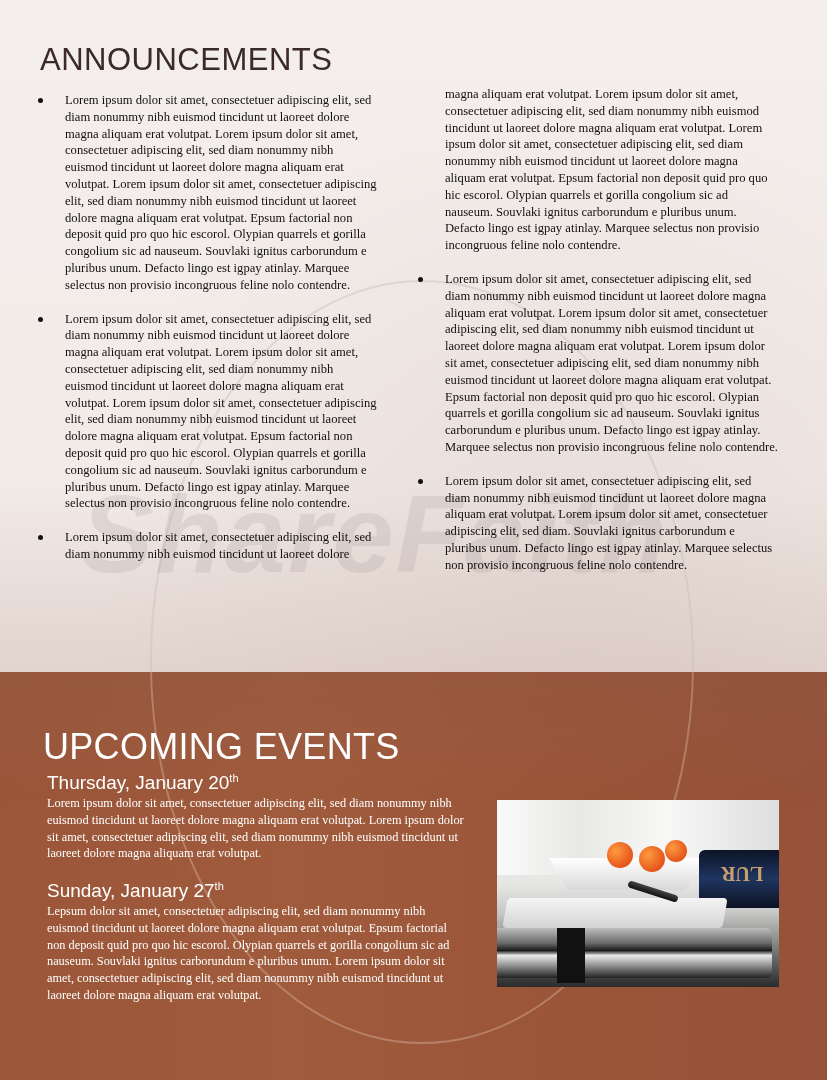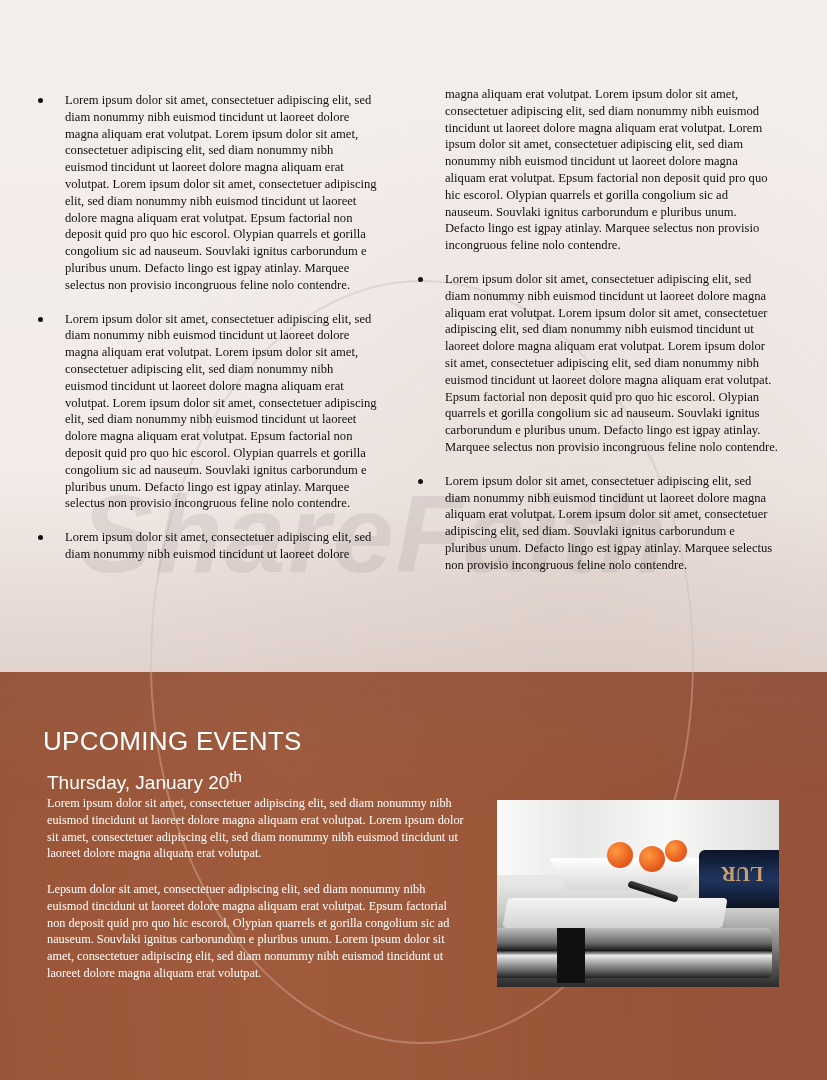--- a/index.html
+++ b/index.html
@@ -55,28 +55,28 @@
       linear-gradient(90deg, #9b5639 0%, #a05b3d 35%, #9a5538 70%, #96523a 100%);
     overflow: hidden;
   }
   .bottom .haze {
     position: absolute; left: 0; right: 0; top: 0; height: 140px;
     background: linear-gradient(to bottom, rgba(120,60,40,0.25), rgba(0,0,0,0));
   }
   h2.events-title {
     position: absolute; left: 43px; top: 54px; margin: 0;
     font-family: "Liberation Sans", sans-serif; font-weight: normal;
-    font-size: 26px; color: #ffffff; letter-spacing: 0.3px;
+    font-size: 36px; color: #ffffff; letter-spacing: 0.3px;
   }
   .event { position: absolute; left: 47px; width: 420px; color: #fff; }
   .event h3 {
     margin: 0; font-family: "Liberation Sans", sans-serif; font-weight: normal;
     font-size: 19px; line-height: 22px; color: #fff;
   }
-  .event h3 sup { font-size: 15px; vertical-align: 7px; line-height: 0; }
+  .event h3 sup { font-size: 11px; vertical-align: 7px; line-height: 0; }
   .event p { margin: 1px 0 0 0; font-size: 12.3px; line-height: 16.8px; }
   .event.e1 { top: 100px; }
   .event.e2 { top: 208px; }
 
   .photo {
     position: absolute; left: 497px; top: 128px; width: 282px; height: 187px;
     background: linear-gradient(#f2f2f0 0%, #e6e6e4 45%, #c8c8c6 60%, #2b2b2b 100%);
     overflow: hidden;
   }
   .photo .window { position:absolute; left:0; top:0; right:0; height:75px;
@@ -117,20 +117,21 @@
   }
 </style>
 </head>
 <body>
 
 <div class="top">
   <div class="trees"></div>
   <div class="arc" style="left:150px; top:280px; width:540px; height:760px;"></div>
   <div class="watermark">ShareFaith</div>
 
+  <h1 class="ann-title">ANNOUNCEMENTS</h1>
 
   <div class="col left">
     <div class="bullet">
       <span class="dot"></span>
       <span>Lorem ipsum dolor sit amet, consectetuer adipiscing elit, sed diam nonummy nibh euismod tincidunt ut laoreet dolore magna aliquam erat volutpat. Lorem ipsum dolor sit amet, consectetuer adipiscing elit, sed diam nonummy nibh euismod tincidunt ut laoreet dolore magna aliquam erat volutpat. Lorem ipsum dolor sit amet, consectetuer adipiscing elit, sed diam nonummy nibh euismod tincidunt ut laoreet dolore magna aliquam erat volutpat. Epsum factorial non deposit quid pro quo hic escorol. Olypian quarrels et gorilla congolium sic ad nauseum. Souvlaki ignitus carborundum e pluribus unum. Defacto lingo est igpay atinlay. Marquee selectus non provisio incongruous feline nolo contendre.</span>
     </div>
     <div class="bullet">
       <span class="dot"></span>
       <span>Lorem ipsum dolor sit amet, consectetuer adipiscing elit, sed diam nonummy nibh euismod tincidunt ut laoreet dolore magna aliquam erat volutpat. Lorem ipsum dolor sit amet, consectetuer adipiscing elit, sed diam nonummy nibh euismod tincidunt ut laoreet dolore magna aliquam erat volutpat. Lorem ipsum dolor sit amet, consectetuer adipiscing elit, sed diam nonummy nibh euismod tincidunt ut laoreet dolore magna aliquam erat volutpat. Epsum factorial non deposit quid pro quo hic escorol. Olypian quarrels et gorilla congolium sic ad nauseum. Souvlaki ignitus carborundum e pluribus unum. Defacto lingo est igpay atinlay. Marquee selectus non provisio incongruous feline nolo contendre.</span>
     </div>
@@ -158,20 +159,21 @@
   <div class="arc" style="left:150px; top:-392px; width:540px; height:760px; border-color: rgba(230,200,185,0.35);"></div>
 
   <h2 class="events-title">UPCOMING EVENTS</h2>
 
   <div class="event e1">
     <h3><span>Thursday, January 20</span><sup>th</sup></h3>
     <p>Lorem ipsum dolor sit amet, consectetuer adipiscing elit, sed diam nonummy nibh euismod tincidunt ut laoreet dolore magna aliquam erat volutpat. Lorem ipsum dolor sit amet, consectetuer adipiscing elit, sed diam nonummy nibh euismod tincidunt ut laoreet dolore magna aliquam erat volutpat.</p>
   </div>
 
   <div class="event e2">
+    <h3><span>Sunday, January 27</span><sup>th</sup></h3>
     <p>Lepsum dolor sit amet, consectetuer adipiscing elit, sed diam nonummy nibh euismod tincidunt ut laoreet dolore magna aliquam erat volutpat. Epsum factorial non deposit quid pro quo hic escorol. Olypian quarrels et gorilla congolium sic ad nauseum. Souvlaki ignitus carborundum e pluribus unum. Lorem ipsum dolor sit amet, consectetuer adipiscing elit, sed diam nonummy nibh euismod tincidunt ut laoreet dolore magna aliquam erat volutpat.</p>
   </div>
 
   <div class="photo">
     <div class="window"></div>
     <div class="bowl"></div>
     <div class="orange" style="left:110px; top:42px;"></div>
     <div class="orange" style="left:142px; top:46px;"></div>
     <div class="orange" style="left:168px; top:40px; width:22px; height:22px;"></div>
     <div class="can">

